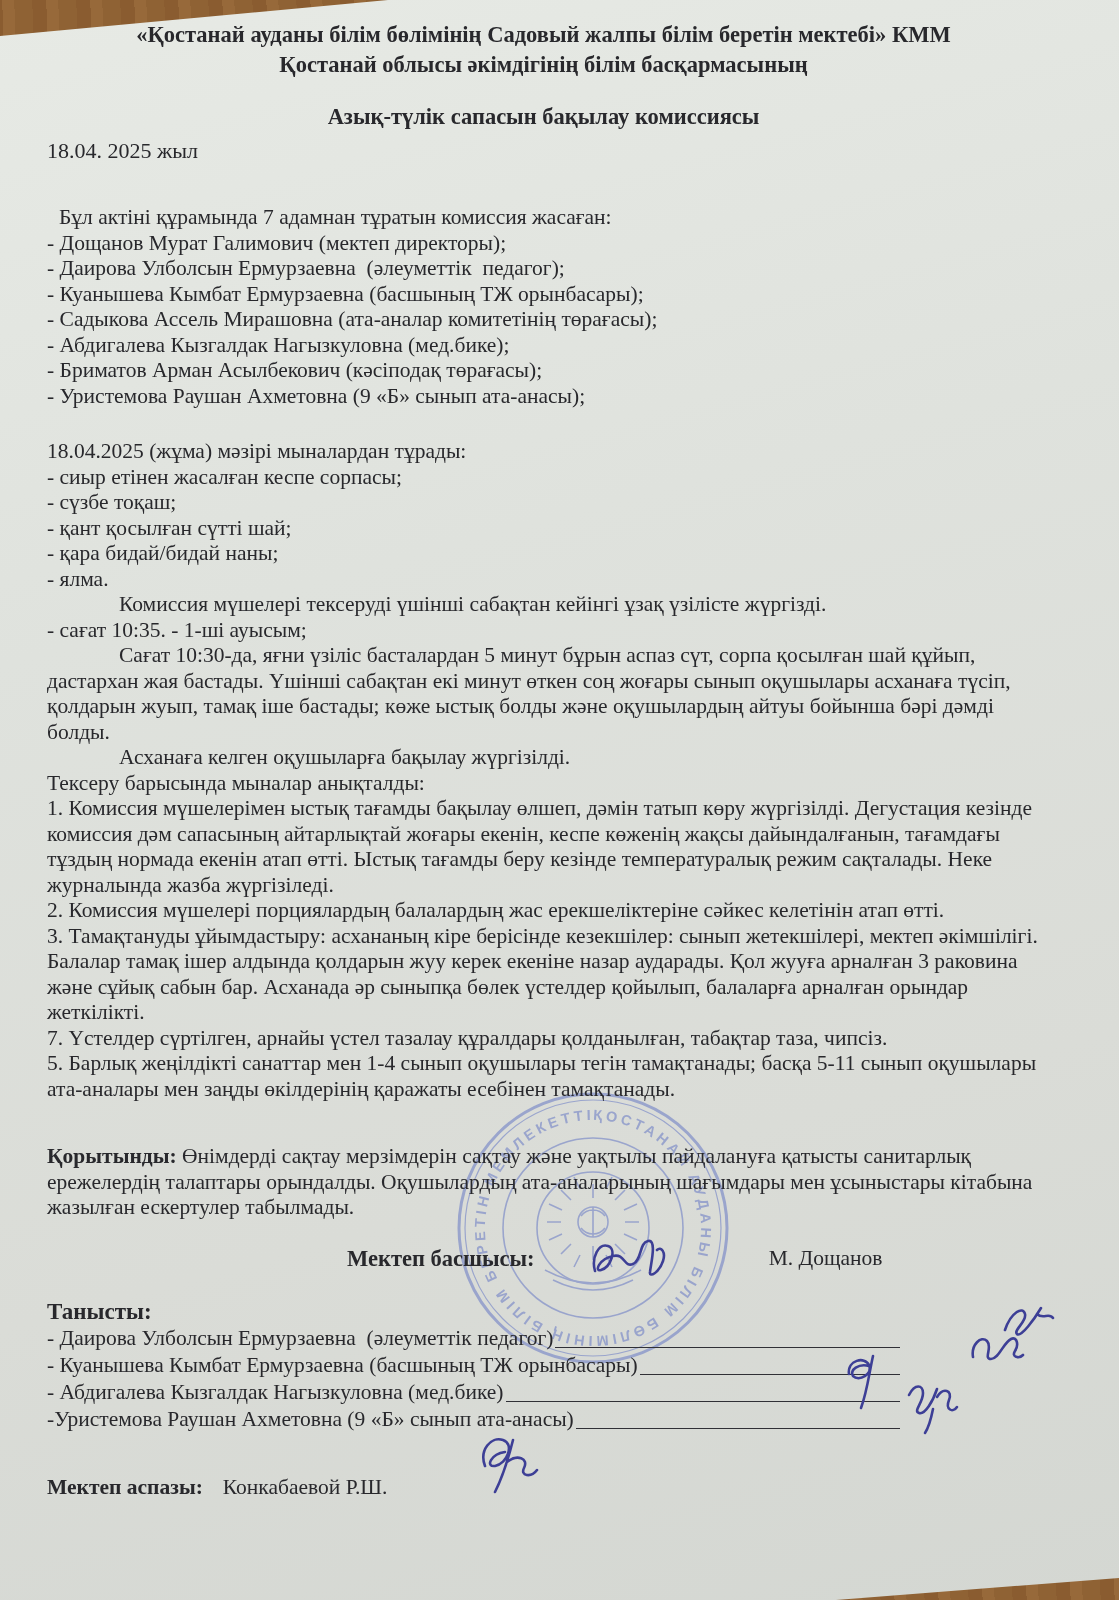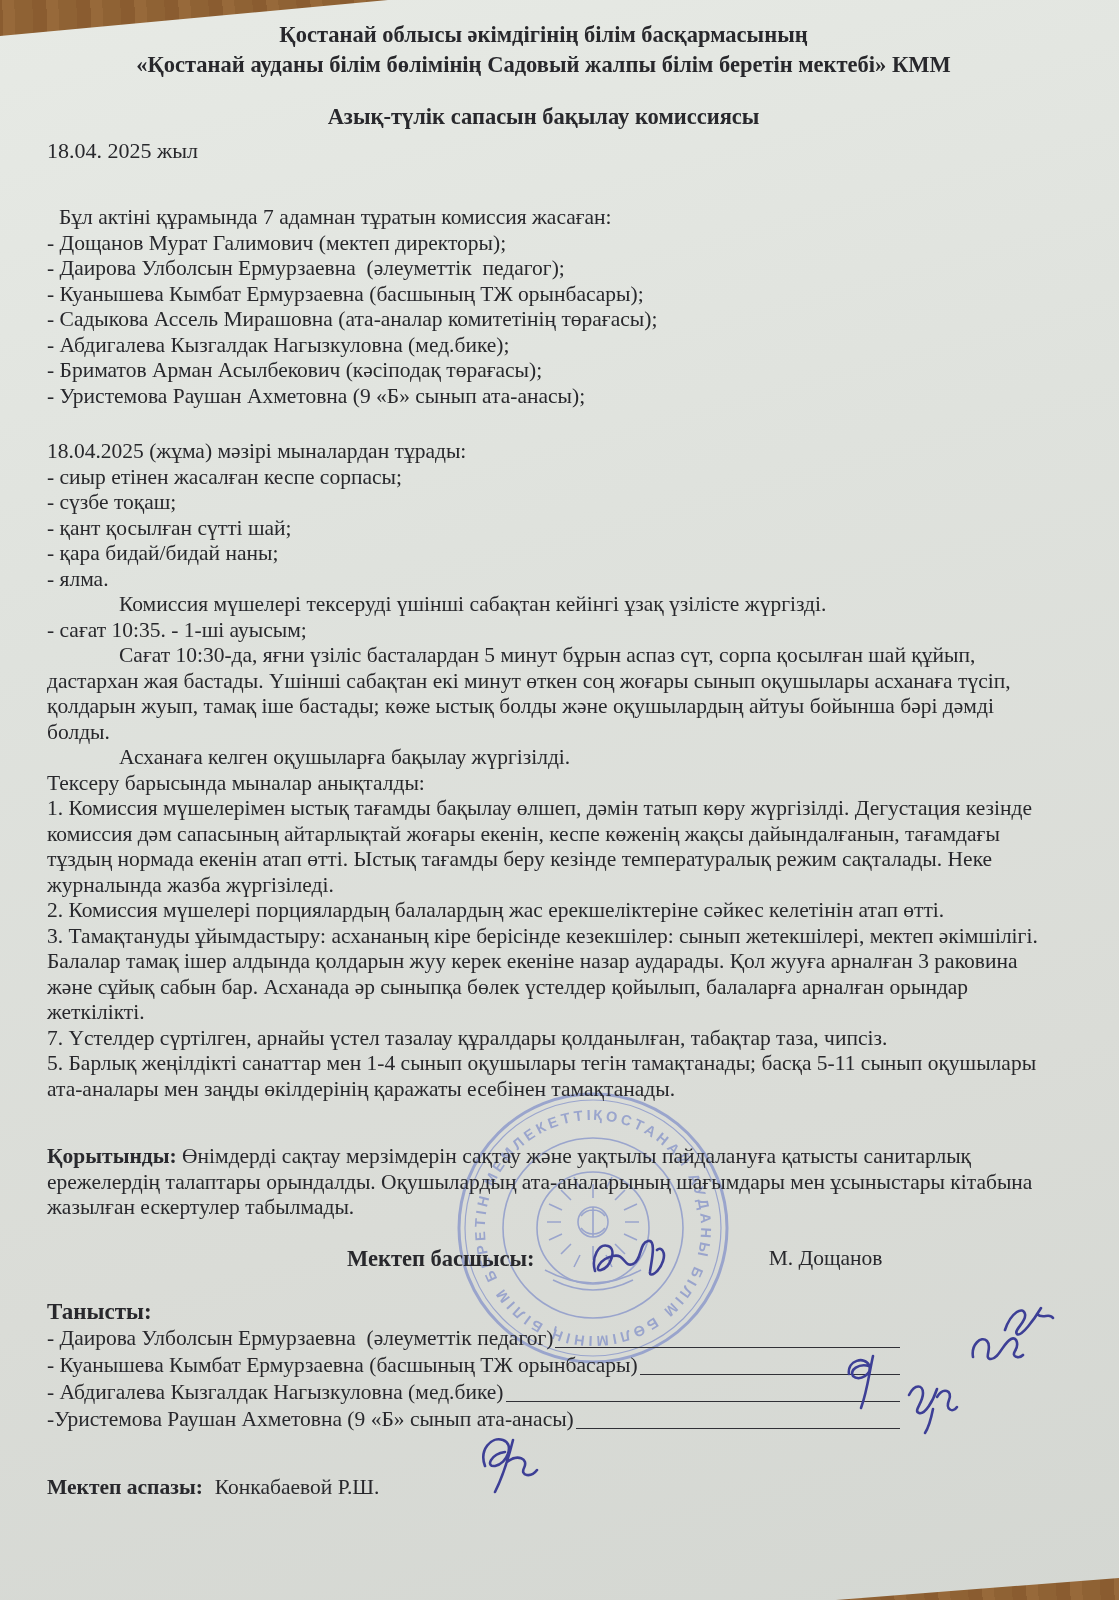--- a/index.html
+++ b/index.html
@@ -27,21 +27,21 @@
   .headrow{display:flex; align-items:center; margin:14px 0 0 300px; height:48px;}
   .headrow .lbl{font-weight:bold; font-size:22.5px;}
   .headrow .sigbox{width:150px; height:52px; margin:0 38px 0 46px; position:relative;}
   .ack-title{font-weight:bold; font-size:23px; margin-top:16px;}
   .sigrow{display:flex; align-items:flex-end; width:853px; position:relative; height:27px;}
   .sigrow .fill{flex:1; min-width:30px; border-bottom:1.6px solid #303036; margin:0 0 3px 2px;}
   .sig{position:absolute; z-index:3; pointer-events:none;}
   .sig path{stroke:var(--ink); fill:none; stroke-width:2.6; stroke-linecap:round; stroke-linejoin:round;}
   .cookrow{display:flex; align-items:flex-end; width:888px; position:relative; margin-top:34px; height:34px;}
   .cookrow .lbl{font-weight:bold;}
-  .cookrow .nm{margin-left:12px;}
+  .cookrow .nm{margin-left:20px;}
   
   .stampwrap{position:absolute; left:450px; top:1080px; width:286px; height:296px; z-index:1; opacity:.72;}
   .stampwrap svg{overflow:visible;}
   .stamp-stroke{stroke:#8290c9; fill:none;}
   .stamp-text{fill:#8290c9; font-family:"Liberation Sans",sans-serif; font-weight:bold;}
 </style>
 </head>
 <body>
 
 <div class="scene">
@@ -68,22 +68,22 @@
                      M130 109 l-6 -12 M156 109 l6 -12 M112 130 l-13 -6 M174 130 l13 -6
                      M112 154 l-13 6 M174 154 l13 6 M130 175 l-6 12 M156 175 l6 12"></path>
           </g>
           <path d="M95 190 q48 26 96 0 M103 200 q40 20 80 0"></path>
         </g>
       </svg>
     </div>
 
     <div class="content">
 
+      <div class="center hdr">«Қостанай ауданы білім бөлімінің Садовый жалпы білім беретін мектебі» КММ</div>
       <div class="center hdr">Қостанай облысы әкімдігінің білім басқармасының</div>
-      <div class="center hdr">«Қостанай ауданы білім бөлімінің Садовый жалпы білім беретін мектебі» КММ</div>
       <div class="center title">Азық-түлік сапасын бақылау комиссиясы</div>
       <div class="date">18.04. 2025 жыл</div>
 
       <div class="gap26 line" style="padding-left:12px">Бұл актіні құрамында 7 адамнан тұратын комиссия жасаған:</div>
       <div class="line">- Дощанов Мурат Галимович (мектеп директоры);</div>
       <div class="line">- Даирова Улболсын Ермурзаевна  (әлеуметтік  педагог);</div>
       <div class="line">- Куанышева Кымбат Ермурзаевна (басшының ТЖ орынбасары);</div>
       <div class="line">- Садыкова Ассель Мирашовна (ата-аналар комитетінің төрағасы);</div>
       <div class="line">- Абдигалева Кызгалдак Нагызкуловна (мед.бике);</div>
       <div class="line">- Бриматов Арман Асылбекович (кәсіподақ төрағасы);</div>

